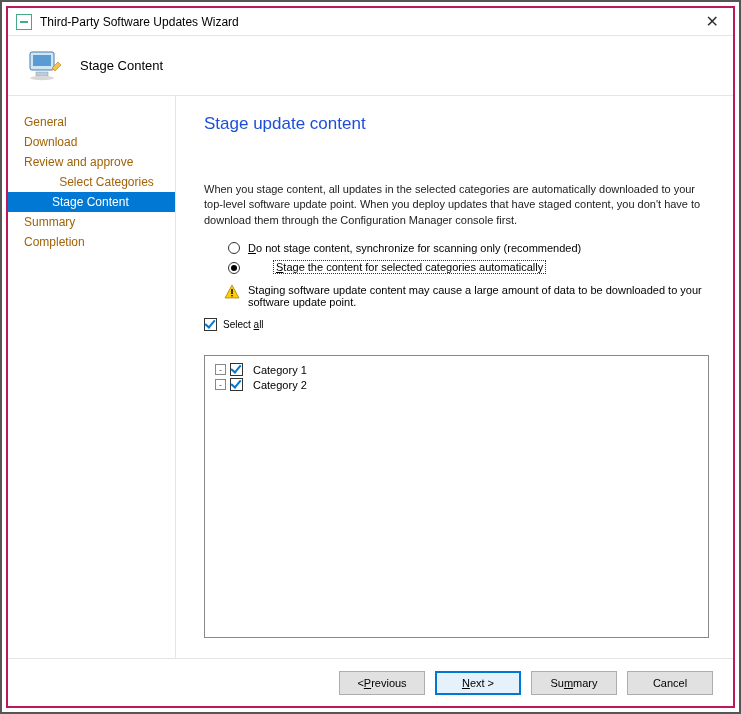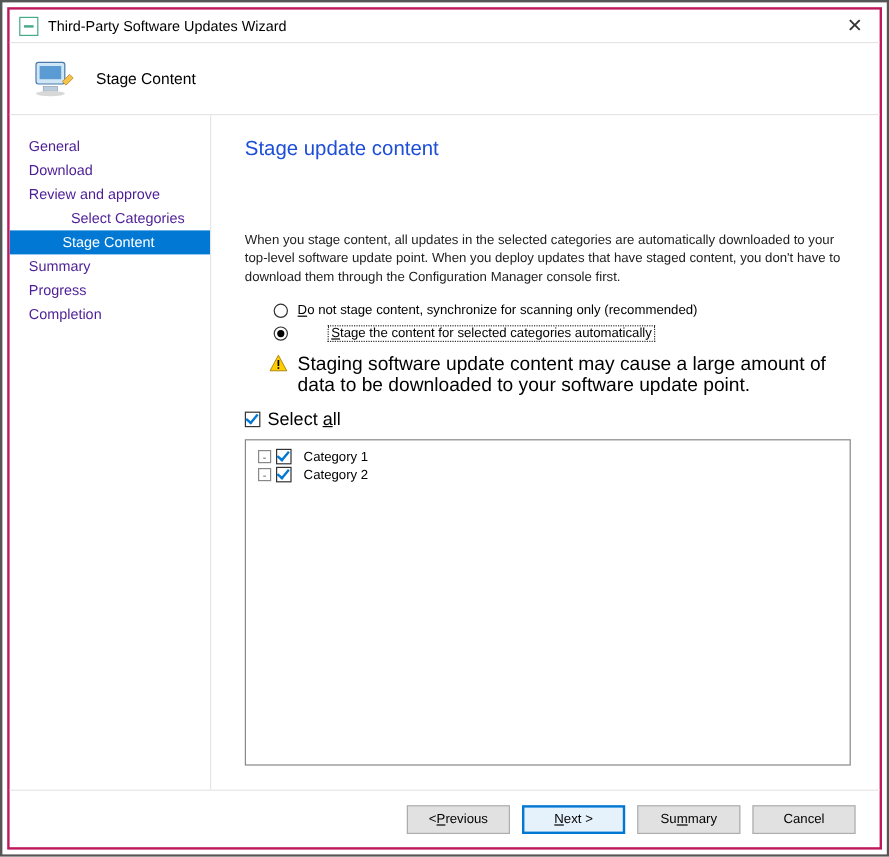--- a/index.html
+++ b/index.html
@@ -60,21 +60,21 @@
   }
   
   .sidebar {
     width: 168px;
     border-right: 1px solid #e5e5e5;
     padding-top: 16px;
   }
   .sidebar-item {
     padding: 3px 0 3px 16px;
     font-size: 12px;
-    color: #4c1d95;
+    color: #a16207;
     cursor: pointer;
   }
   .sidebar-item.indent1 { padding-left: 30px; text-align: center; }
   .sidebar-item.indent2 { padding-left: 44px; }
   .sidebar-item.selected {
     background: #0078d4; color: #fff;
   }
   
   .main {
     flex: 1;
@@ -86,24 +86,23 @@
     color: #1d4ed8;
     font-size: 17px;
     font-weight: 400;
     margin-bottom: 48px;
   }
   .intro-text {
     font-size: 11px;
     color: #222;
     line-height: 1.4;
     margin-bottom: 14px;
-    margin-top: 11px;
   }
   .radio-row {
-    display: flex; align-items: center;
+    display: flex; align-items: flex-end;
     font-size: 11px;
     margin-bottom: 6px;
     padding-left: 24px;
   }
   .radio {
     width: 12px; height: 12px;
     border: 1px solid #333; border-radius: 50%;
     margin-right: 8px; position: relative;
     flex-shrink: 0;
   }
@@ -111,31 +110,31 @@
     content: ""; position: absolute;
     left: 2px; top: 2px; width: 6px; height: 6px;
     background: #000; border-radius: 50%;
   }
   .focus-label {
     border: 1px dotted #333; padding: 0 2px; margin-left: 25px;
   }
   .underline-char { text-decoration: underline; }
   .warning-row {
     display: flex; align-items: flex-start;
-    font-size: 16px;
+    font-size: 11px;
     margin: 4px 0 10px 20px;
   }
   .warn-icon {
     width: 16px; height: 16px; margin-right: 8px; flex-shrink: 0;
   }
   .warn-icon svg { width: 16px; height: 16px; }
   .checkbox-row {
     display: flex; align-items: center;
-    font-size: 15px;
-    margin-bottom: 4px;
+    font-size: 10px;
+    margin-bottom: 20px;
   }
   .chk {
     width: 13px; height: 13px;
     border: 1px solid #333; background: #fff;
     margin-right: 6px; position: relative;
     flex-shrink: 0;
   }
   .chk.checked::after {
     content: ""; position: absolute;
     left: 2px; top: -1px;
@@ -219,21 +218,20 @@
 
   <div class="body">
 
     <div class="sidebar">
       <div class="sidebar-item">General</div>
       <div class="sidebar-item">Download</div>
       <div class="sidebar-item">Review and approve</div>
       <div class="sidebar-item indent1">Select Categories</div>
       <div class="sidebar-item indent2 selected">Stage Content</div>
       <div class="sidebar-item">Summary</div>
-      <div class="sidebar-item">Progress</div>
       <div class="sidebar-item">Completion</div>
     </div>
 
     <div class="main">
 
       <div class="page-title">Stage update content</div>
 
       <div class="intro-text">When you stage content, all updates in the selected categories are automatically downloaded to your top-level software update point. When you deploy updates that have staged content, you don't have to download them through the Configuration Manager console first.</div>
 
       <div class="radio-row">

